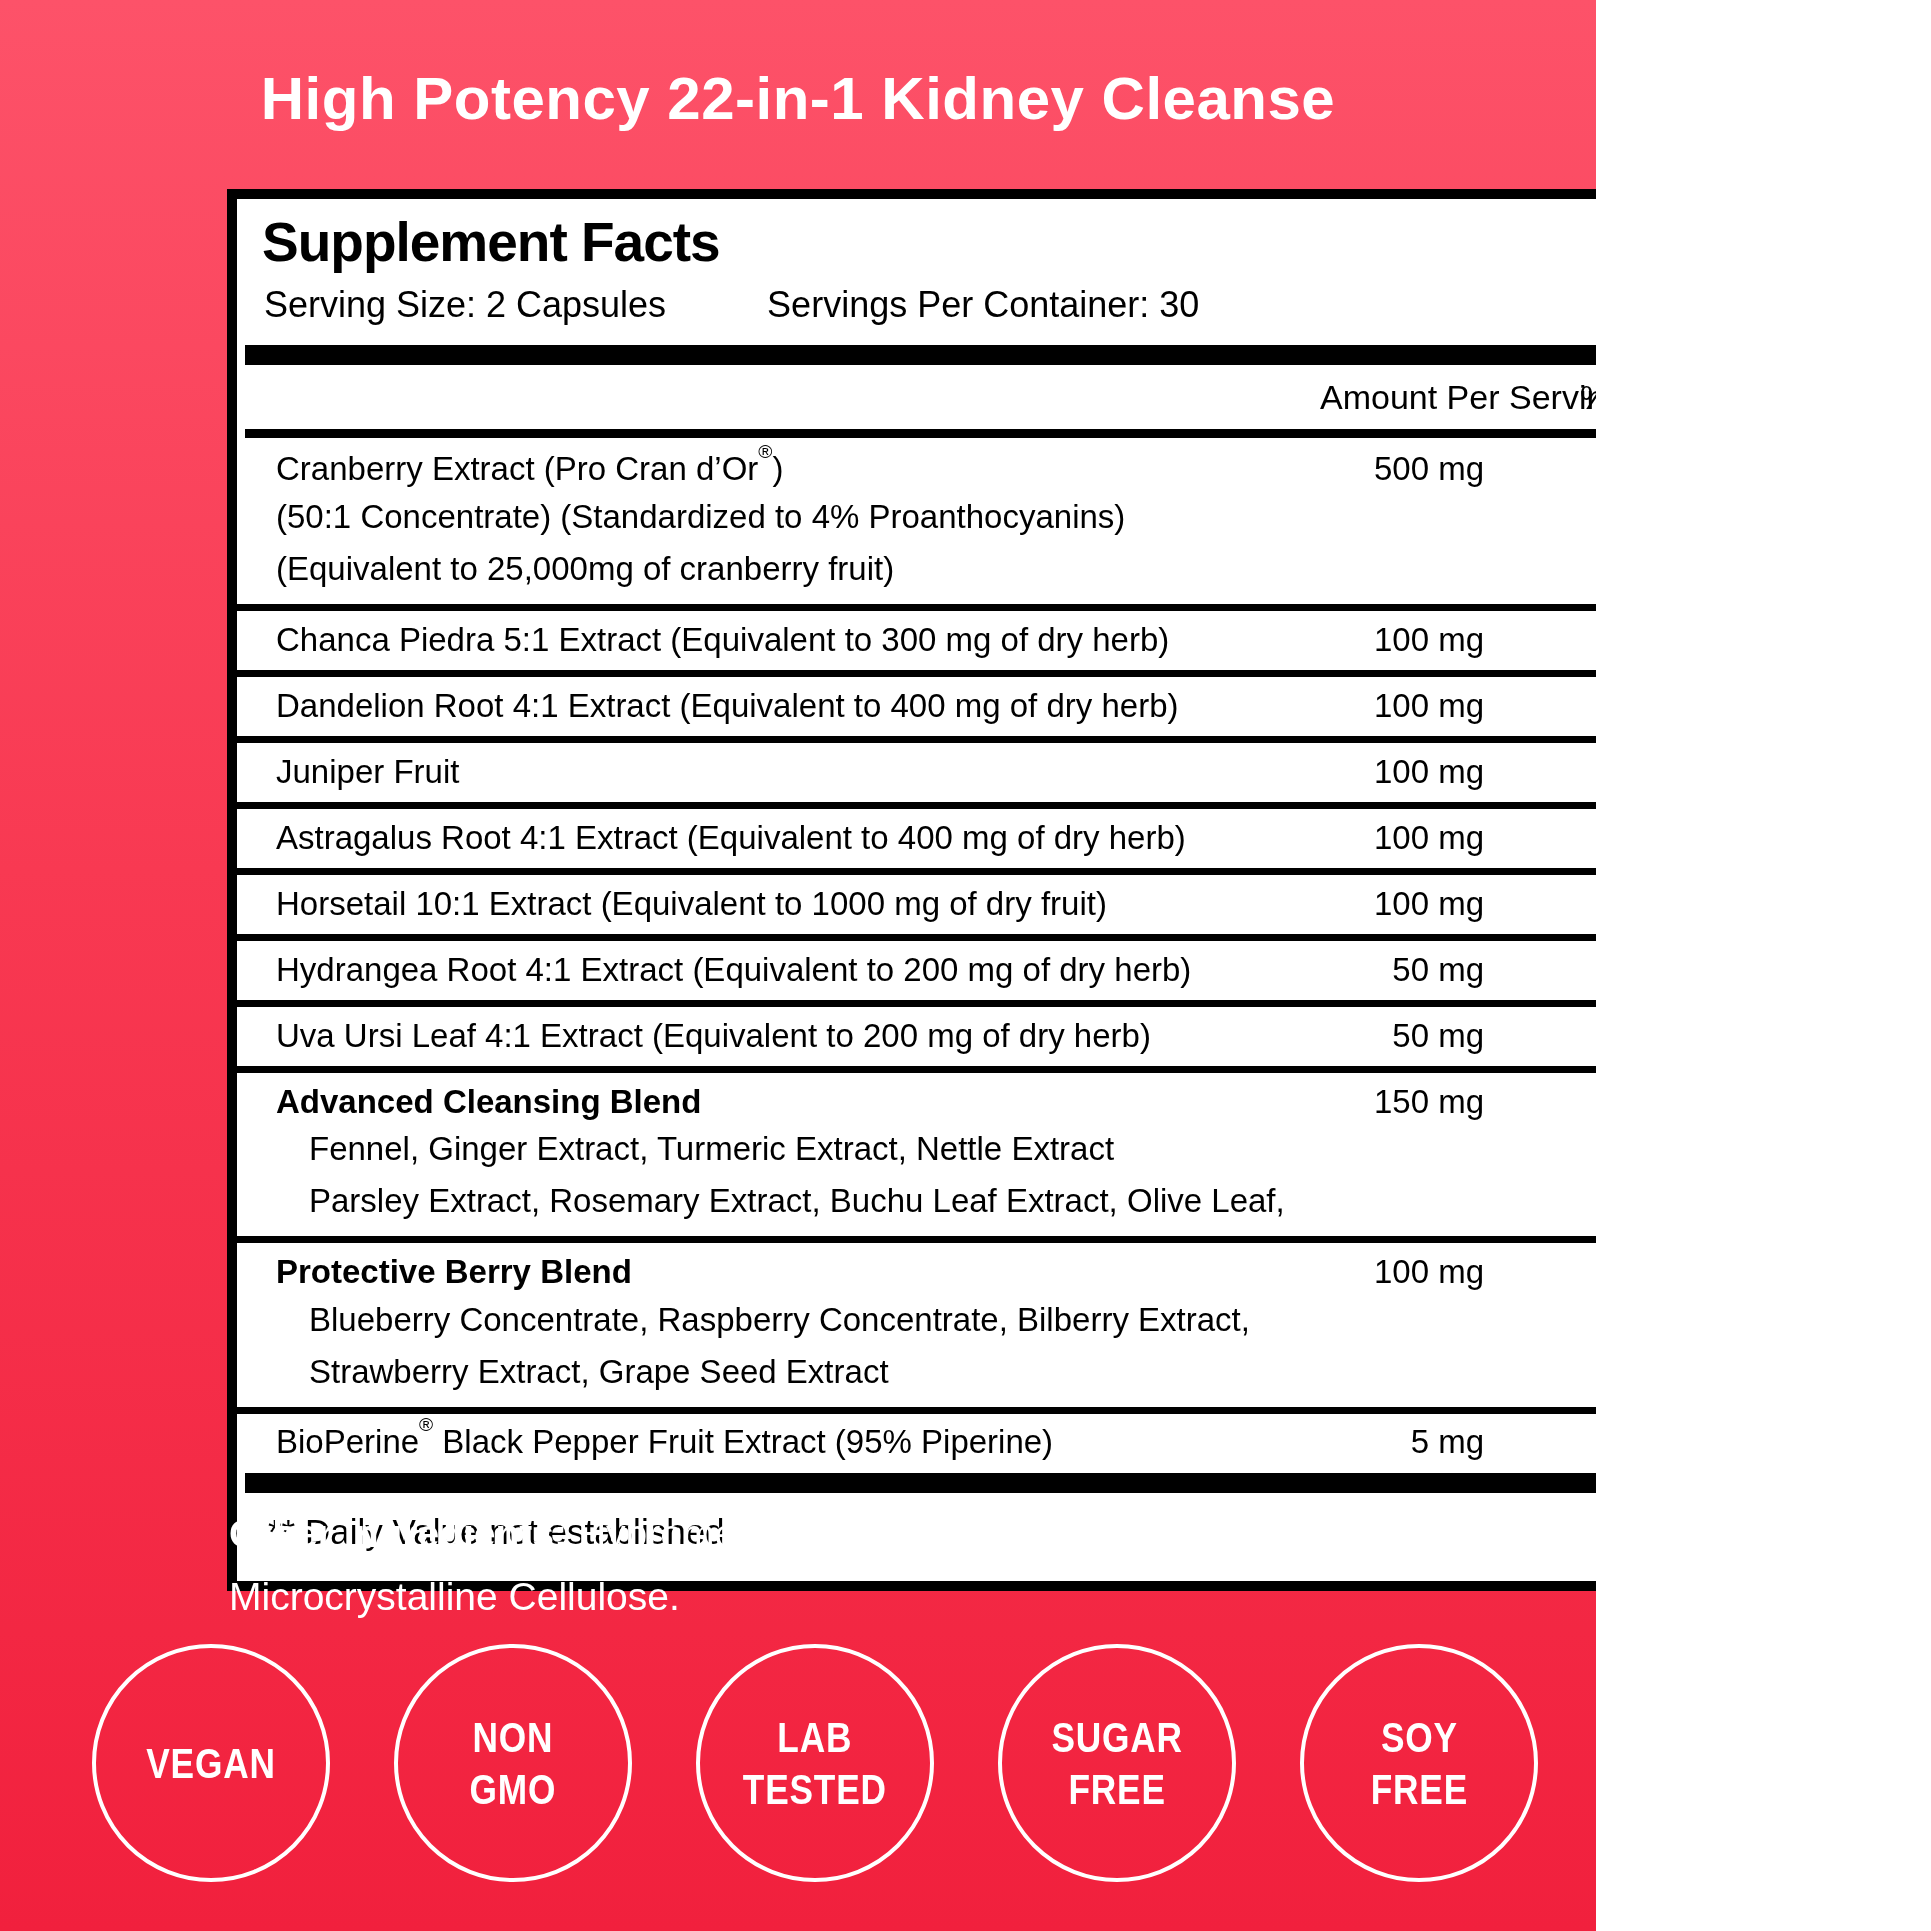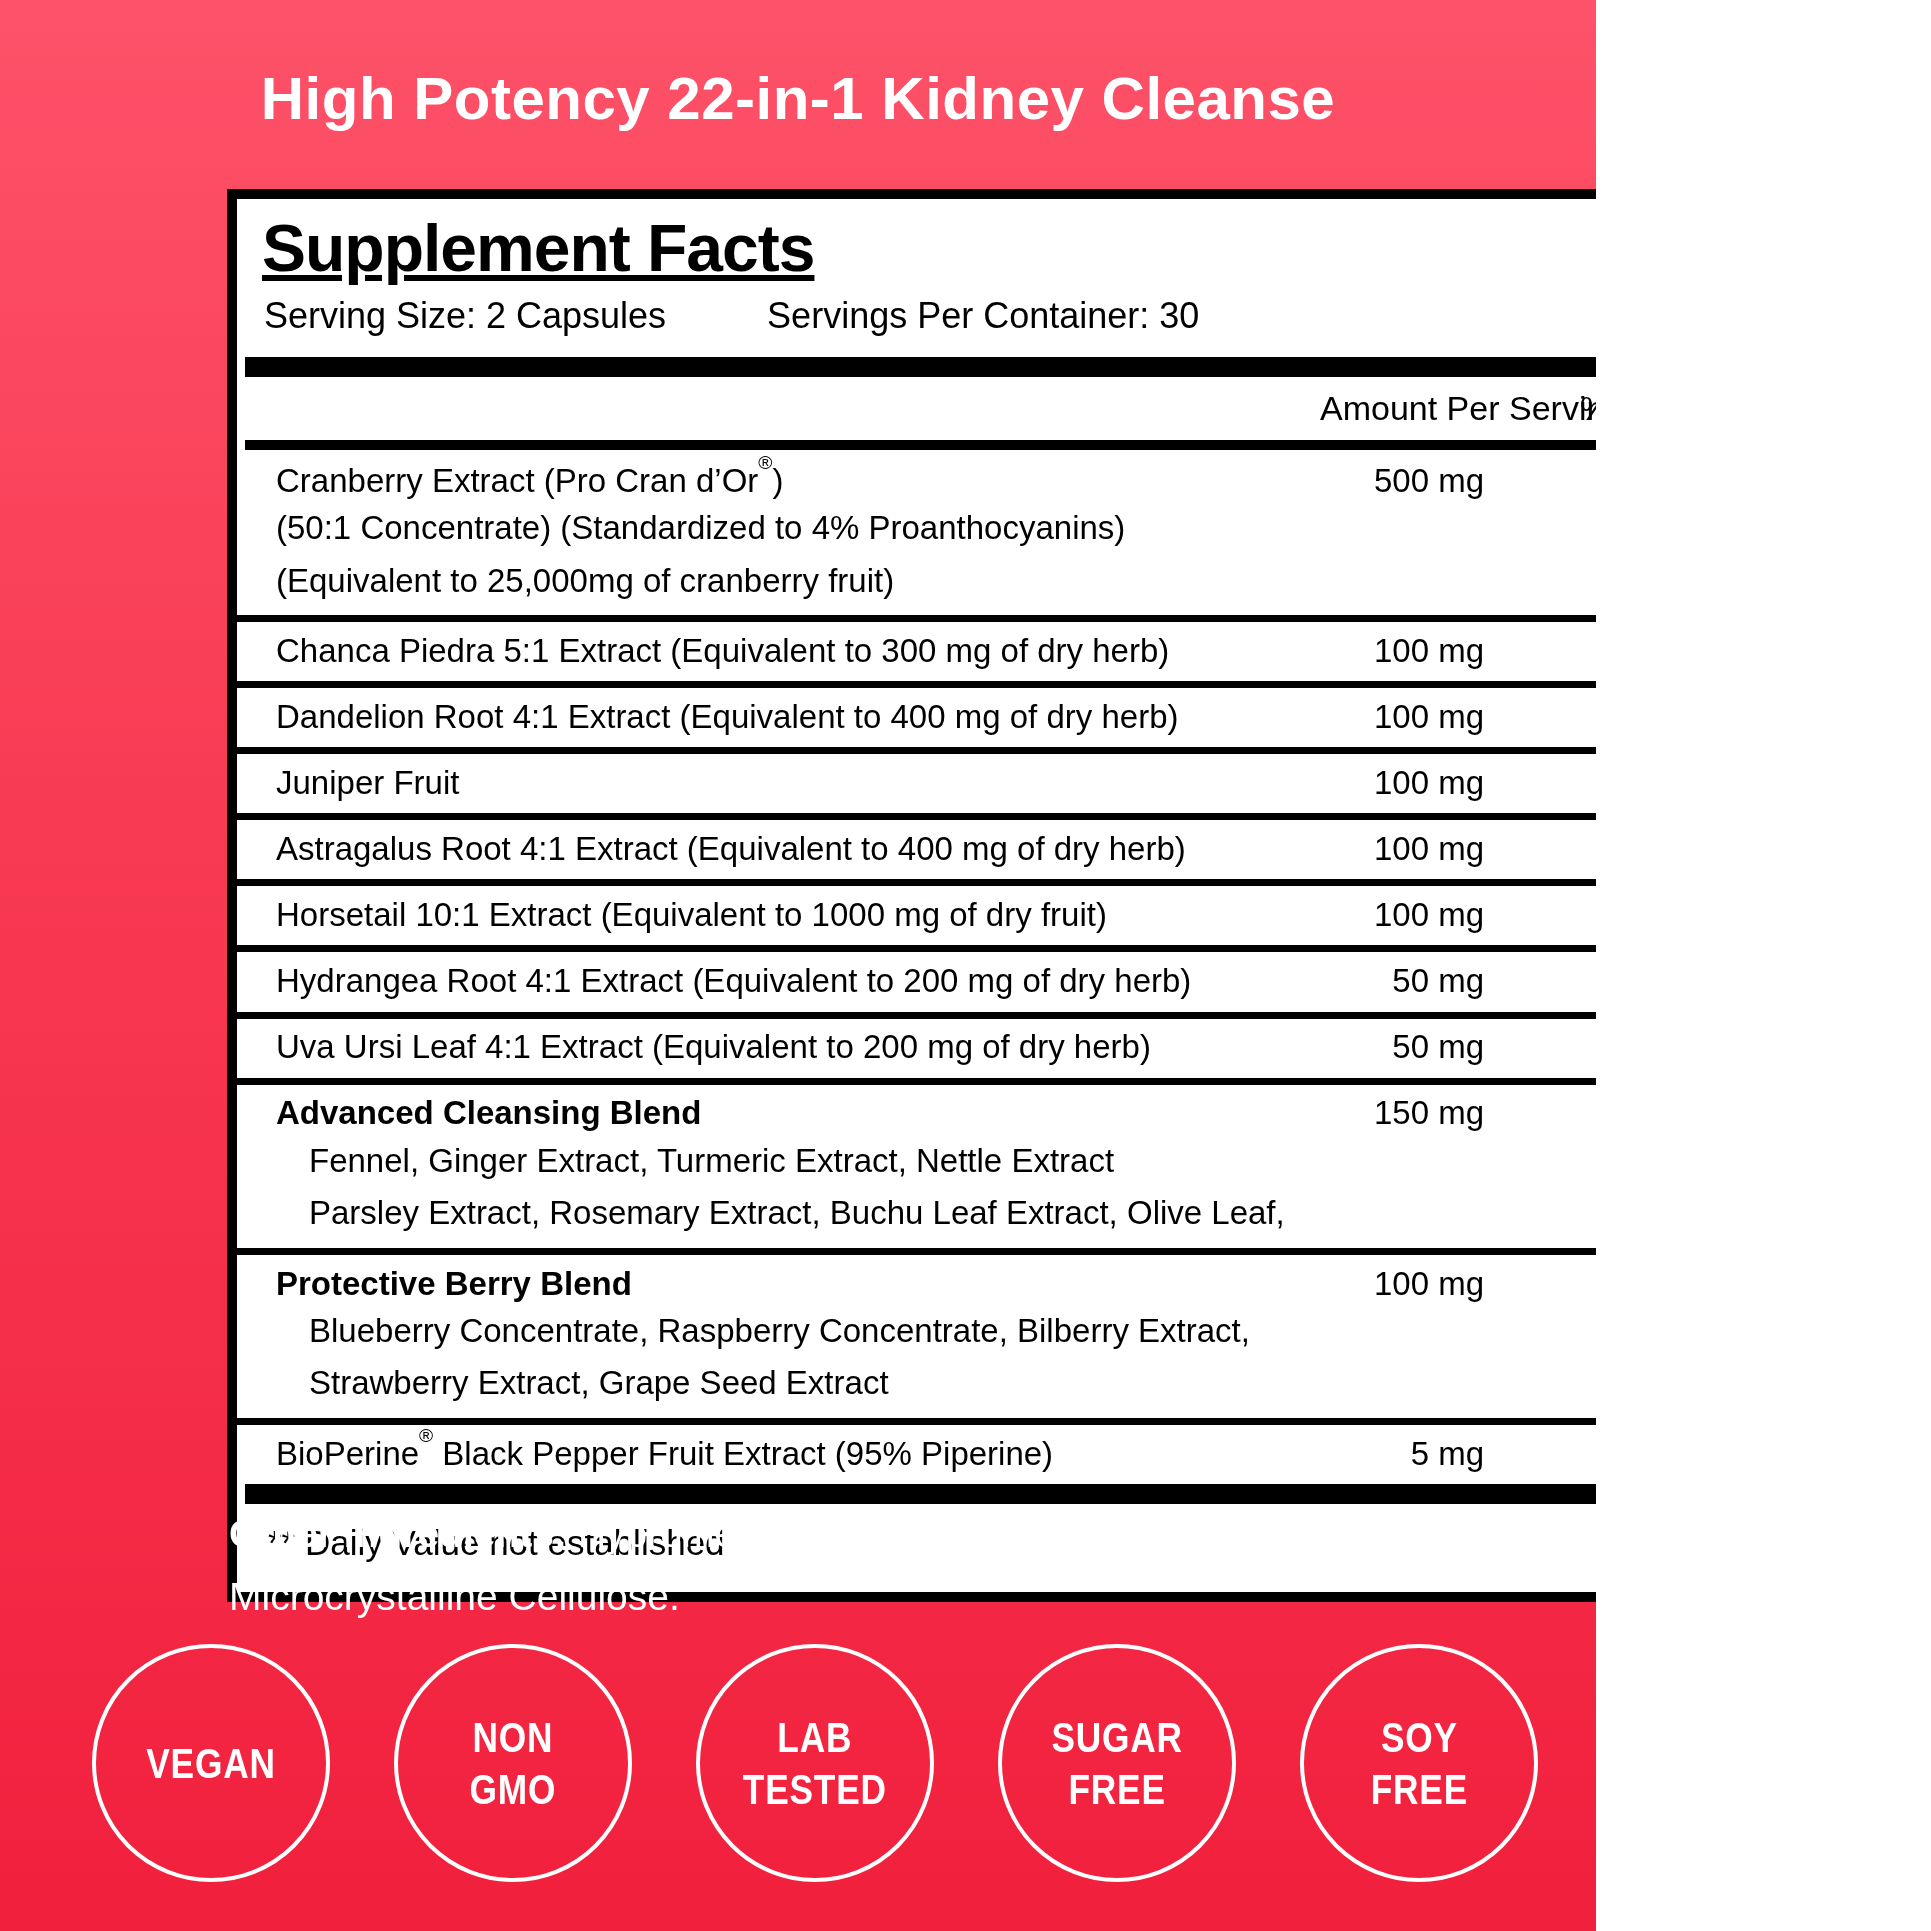--- a/index.html
+++ b/index.html
@@ -27,21 +27,21 @@
   .panel {
     position: absolute; left: 227px; top: 189px; width: 1475px;
     box-sizing: border-box;
     background: #FFFFFF;
     border: 10.6px solid #000000;
     color: #000000;
   }
   .panel-head { padding: 15.4px 25px 0 25px; }
   .sf-heading {
     margin: 0;
-    font-size: 66px; font-weight: 800; letter-spacing: -1px; line-height: 1.05; text-decoration: underline;
+    font-size: 55px; font-weight: 800; letter-spacing: -1px; line-height: 1.05;
   }
   .serving-row { display: flex; font-size: 36px; margin: 11.6px 0 19.3px 1.9px; }
   .serving-row .srv2 { margin-left: 101px; }
 
   .bar { background: #000000; margin: 0 7.7px; }
   .bar.h-thick  { height: 20px; }
   .bar.h-medium { height: 9.7px; }
 
   .col-header { display: flex; padding: 9.7px 25px 9.7px 39px; font-size: 34px; line-height: 1.3; }
   .col-header .flex-spacer { flex: 1; }

